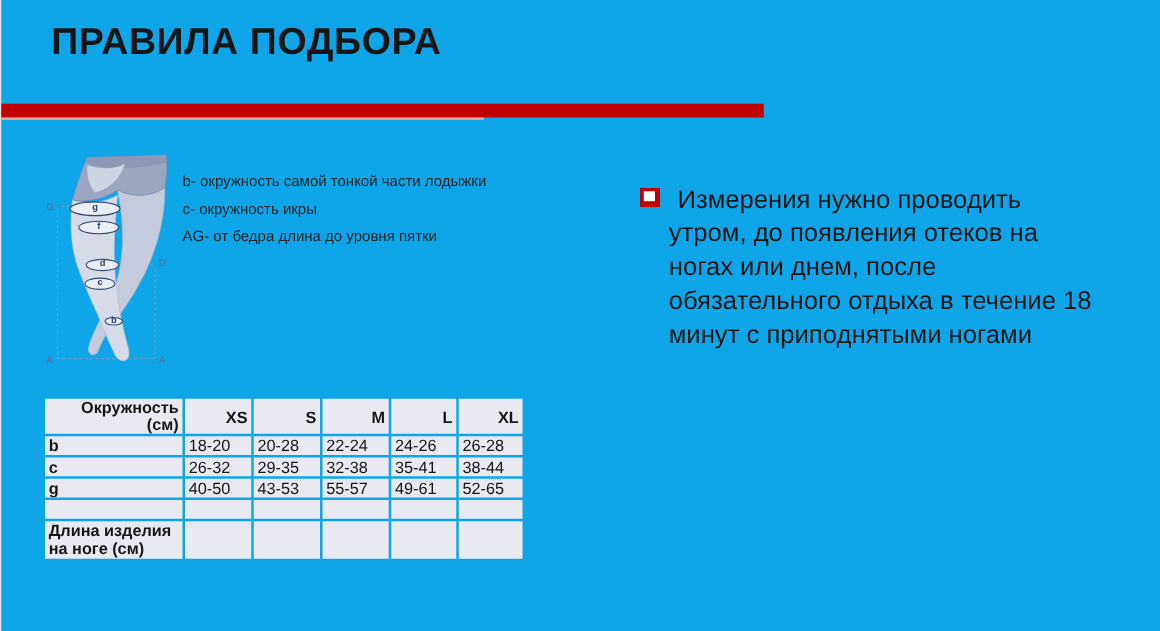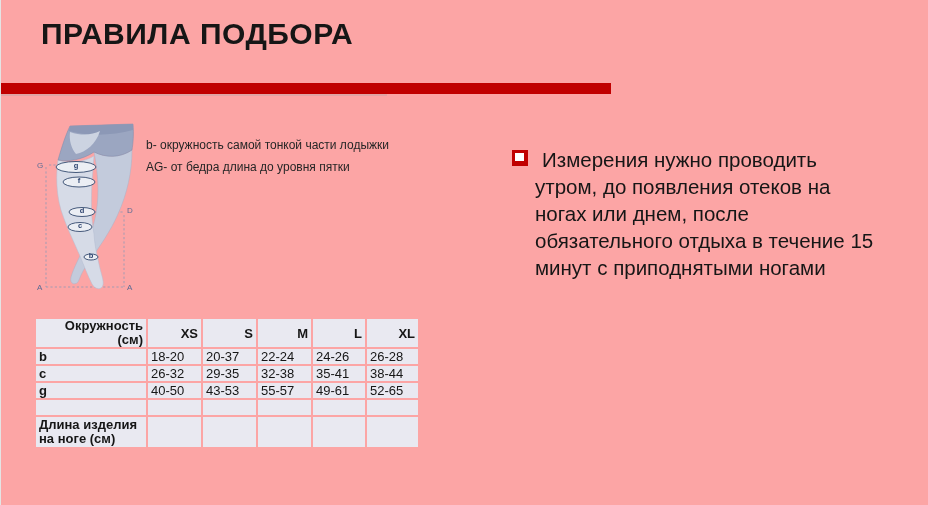--- a/index.html
+++ b/index.html
@@ -1,17 +1,17 @@
 <!DOCTYPE html>
 <html><head>
 <meta charset="utf-8">
 <style>
   html,body{margin:0;padding:0;background:#ffffff;}
   .slide{
-    position:relative;width:928px;height:505px;background:#fca5a5;
+    position:relative;width:928px;height:505px;background:#0ea5e9;
     font-family:"Liberation Sans",sans-serif;overflow:hidden;
     border-left:1px solid #e4e4e4;box-sizing:border-box;
   }
   .title{
     position:absolute;left:40px;top:17px;
     font-size:30px;font-weight:bold;letter-spacing:.5px;color:#161616;
     white-space:nowrap;
   }
   .red-bar{position:absolute;left:0;top:83px;width:610px;height:11px;background:#c00000;}
   .red-bar-light{position:absolute;left:0;top:94px;width:386px;height:2px;background:#e0a5a5;}
@@ -93,29 +93,30 @@
     <g font-size="8" fill="#5b6b94" font-family="Liberation Sans, sans-serif">
       <text x="3" y="46">G</text>
       <text x="93" y="91">D</text>
       <text x="3" y="168">A</text>
       <text x="93" y="168">A</text>
     </g>
   </svg>
 
   <div class="measure-list">
     <div>b- окружность самой тонкой части лодыжки</div>
+    <div>c- окружность икры</div>
     <div>AG- от бедра длина до уровня пятки</div>
   </div>
 
   <div class="note">
     <span class="bullet"></span>
     <div class="note-line-first">Измерения нужно проводить</div>
     <div>утром, до появления отеков на</div>
     <div>ногах или днем, после</div>
-    <div>обязательного отдыха в течение 15</div>
+    <div>обязательного отдыха в течение 18</div>
     <div>минут с приподнятыми ногами</div>
   </div>
 
   <table class="size-table">
     <colgroup>
       <col style="width:110px">
         <col style="width:53px">
         <col style="width:53px">
       <col style="width:53px">
         <col style="width:52px">
@@ -126,21 +127,21 @@
         <td class="lbl">Окружность (см)</td>
         <td>XS</td>
         <td>S</td>
         <td>M</td>
         <td>L</td>
         <td>XL</td>
       </tr>
       <tr>
         <td class="lbl">b</td>
         <td>18-20</td>
-        <td>20-37</td>
+        <td>20-28</td>
         <td>22-24</td>
         <td>24-26</td>
         <td>26-28</td>
       </tr>
       <tr>
         <td class="lbl">c</td>
         <td>26-32</td>
         <td>29-35</td>
         <td>32-38</td>
         <td>35-41</td>

